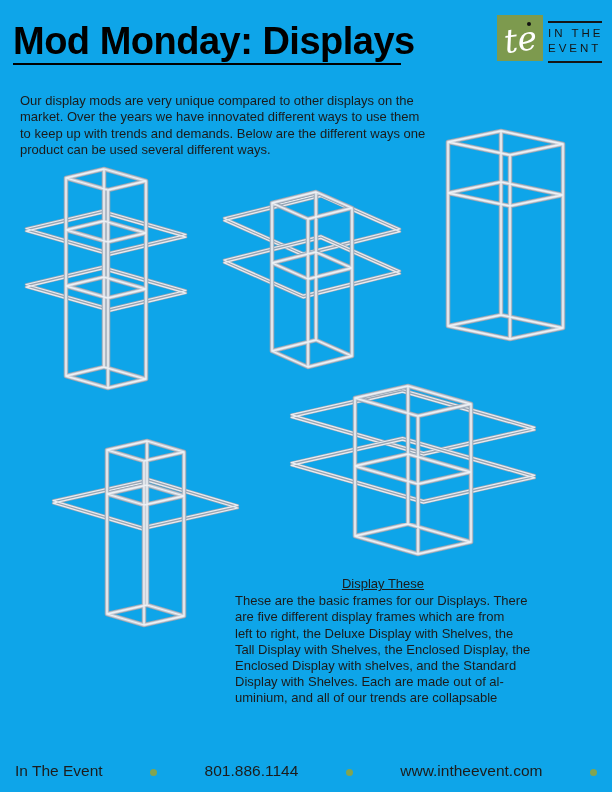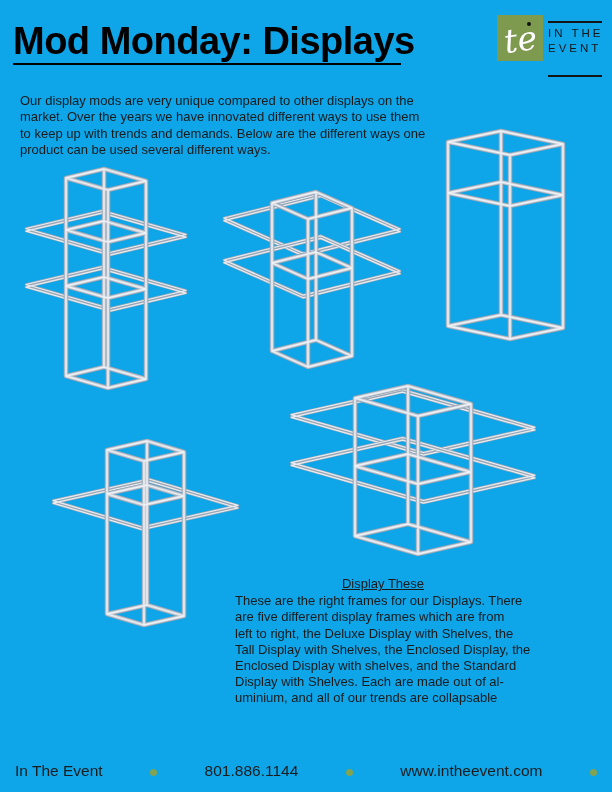--- a/index.html
+++ b/index.html
@@ -18,21 +18,21 @@
     display:flex;align-items:center;justify-content:center;
   }
   .logo-script{
     font-family:"DejaVu Serif",serif;font-style:italic;font-size:33px;color:#ffffff;
     transform:rotate(-8deg);line-height:1;margin-top:2px;
   }
   .logo-dot{position:absolute;left:30px;top:7px;width:4px;height:4px;border-radius:50%;background:#111;}
   .logo-wordmark{
     position:absolute;left:548px;top:21px;width:54px;
     border-top:2px solid #151515;border-bottom:2px solid #151515;
-    padding:3px 0 19px 0;font-size:11.5px;line-height:15px;letter-spacing:3px;
+    padding:3px 0 5px 0;font-size:11.5px;line-height:15px;letter-spacing:3px;
     color:#151515;white-space:nowrap;
   }
   
   .intro{position:absolute;left:20px;top:93px;font-size:13px;line-height:16.3px;}
   
   .frames{position:absolute;left:0;top:0;}
   
   .df{position:absolute;left:235px;top:576px;width:296px;font-size:13px;line-height:16.2px;}
   .df-heading{text-align:center;text-decoration:underline;margin-bottom:1px;}
   
@@ -104,21 +104,21 @@
         <path d="M291.2 462.7L423.5 500.5L534.8 475.3L402.5 437.5ZM291.2 465.3L423.5 503.1L534.8 477.9L402.5 440.1Z" fill="none" stroke="#9aa6b4" stroke-width="2.6" stroke-linejoin="round" stroke-linecap="round"></path>
         <path d="M291.2 462.7L423.5 500.5L534.8 475.3L402.5 437.5ZM291.2 465.3L423.5 503.1L534.8 477.9L402.5 440.1Z" fill="none" stroke="#e9edf2" stroke-width="1.2" stroke-linejoin="round" stroke-linecap="round"></path>
         <path d="M355.0 398.0L355.0 536.0M418.0 416.0L418.0 554.0M471.0 404.0L471.0 542.0M408.0 386.0L408.0 524.0M355.0 398.0L418.0 416.0L471.0 404.0L408.0 386.0ZM355.0 536.0L418.0 554.0L471.0 542.0L408.0 524.0ZM355.0 466.0L418.0 484.0L471.0 472.0L408.0 454.0Z" fill="none" stroke="#97a3b1" stroke-width="4.6" stroke-linejoin="round" stroke-linecap="round"></path>
         <path d="M355.0 398.0L355.0 536.0M418.0 416.0L418.0 554.0M471.0 404.0L471.0 542.0M408.0 386.0L408.0 524.0M355.0 398.0L418.0 416.0L471.0 404.0L408.0 386.0ZM355.0 536.0L418.0 554.0L471.0 542.0L408.0 524.0ZM355.0 466.0L418.0 484.0L471.0 472.0L408.0 454.0Z" fill="none" stroke="#c7ced8" stroke-width="3" stroke-linejoin="round" stroke-linecap="round"></path>
         <path d="M355.0 398.0L355.0 536.0M418.0 416.0L418.0 554.0M471.0 404.0L471.0 542.0M408.0 386.0L408.0 524.0M355.0 398.0L418.0 416.0L471.0 404.0L408.0 386.0ZM355.0 536.0L418.0 554.0L471.0 542.0L408.0 524.0ZM355.0 466.0L418.0 484.0L471.0 472.0L408.0 454.0Z" fill="none" stroke="#eef1f5" stroke-width="1.3" stroke-linejoin="round" stroke-linecap="round"></path>
       </g>
     </svg>
 
   <div class="df">
     <div class="df-heading">Display These</div>
-    <div>These are the right frames for our Displays. There</div>
+    <div>These are the basic frames for our Displays. There</div>
     <div>are five different display frames which are from</div>
     <div>left to right, the Deluxe Display with Shelves, the</div>
     <div>Tall Display with Shelves, the Enclosed Display, the</div>
     <div>Enclosed Display with shelves, and the Standard</div>
     <div>Display with Shelves. Each are made out of al-</div>
     <div>uminium, and all of our trends are collapsable</div>
   </div>
 
   <div class="footer">
     <span>In The Event</span>

